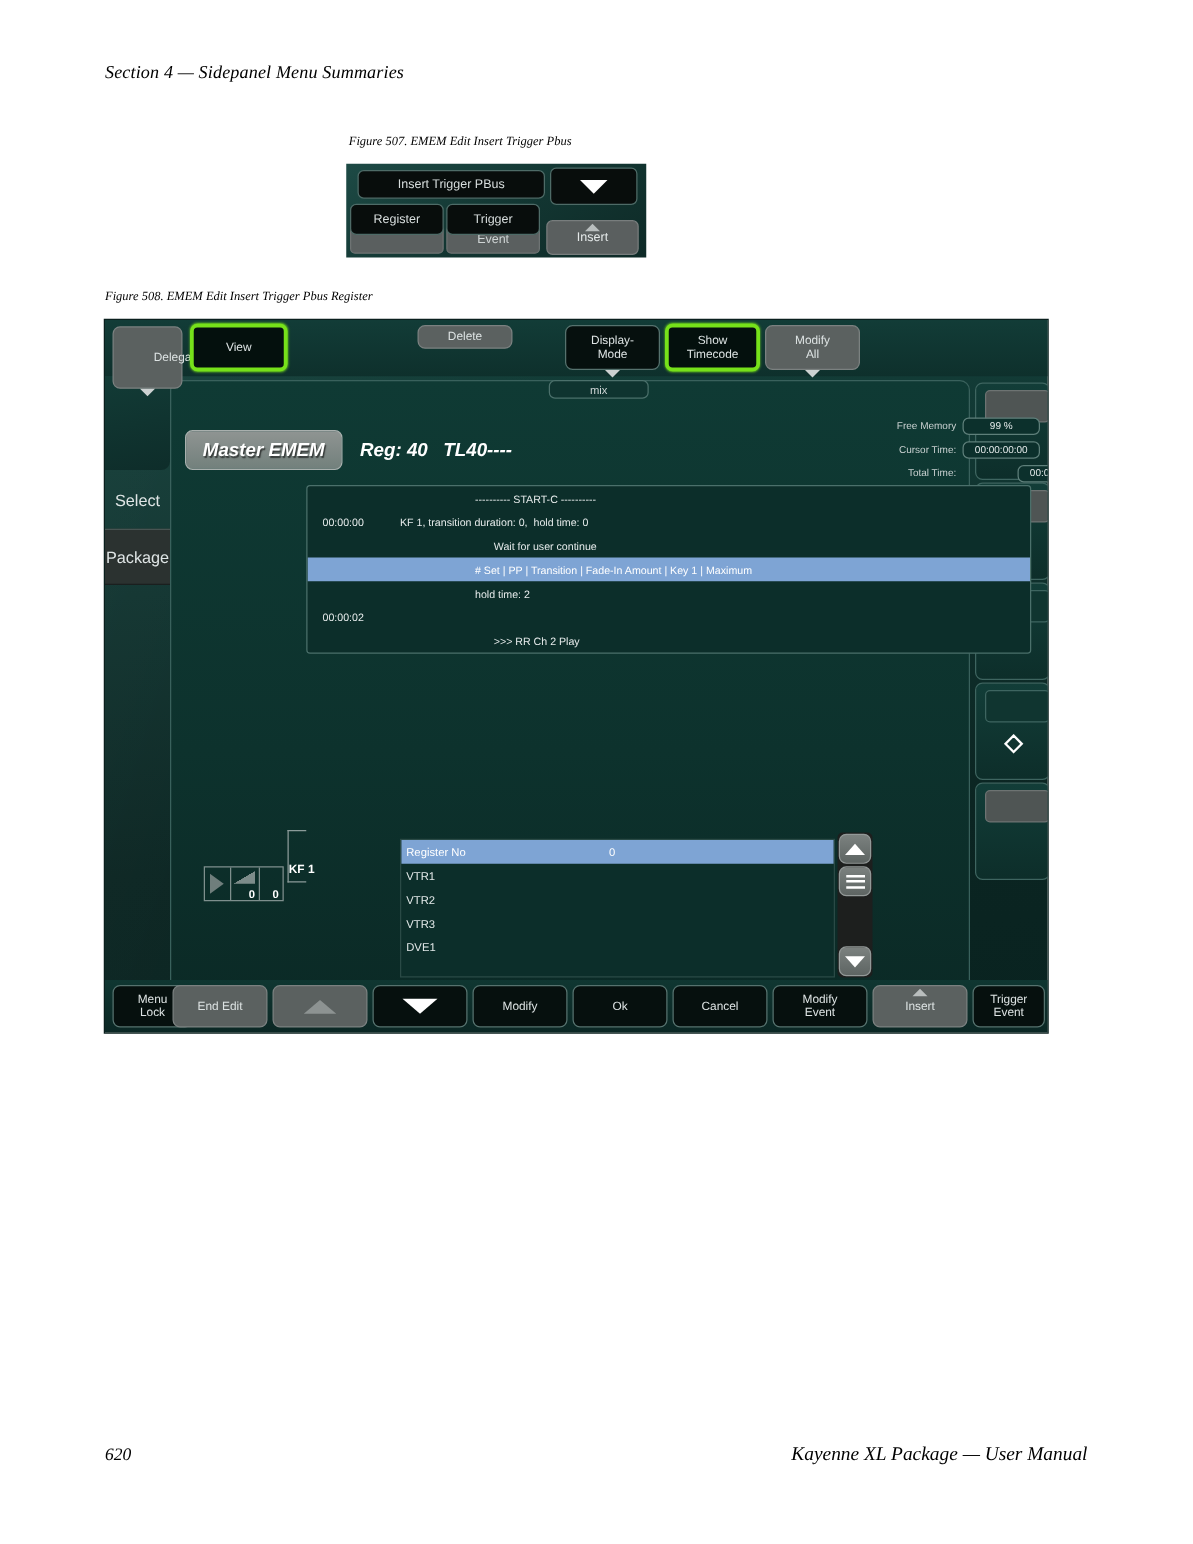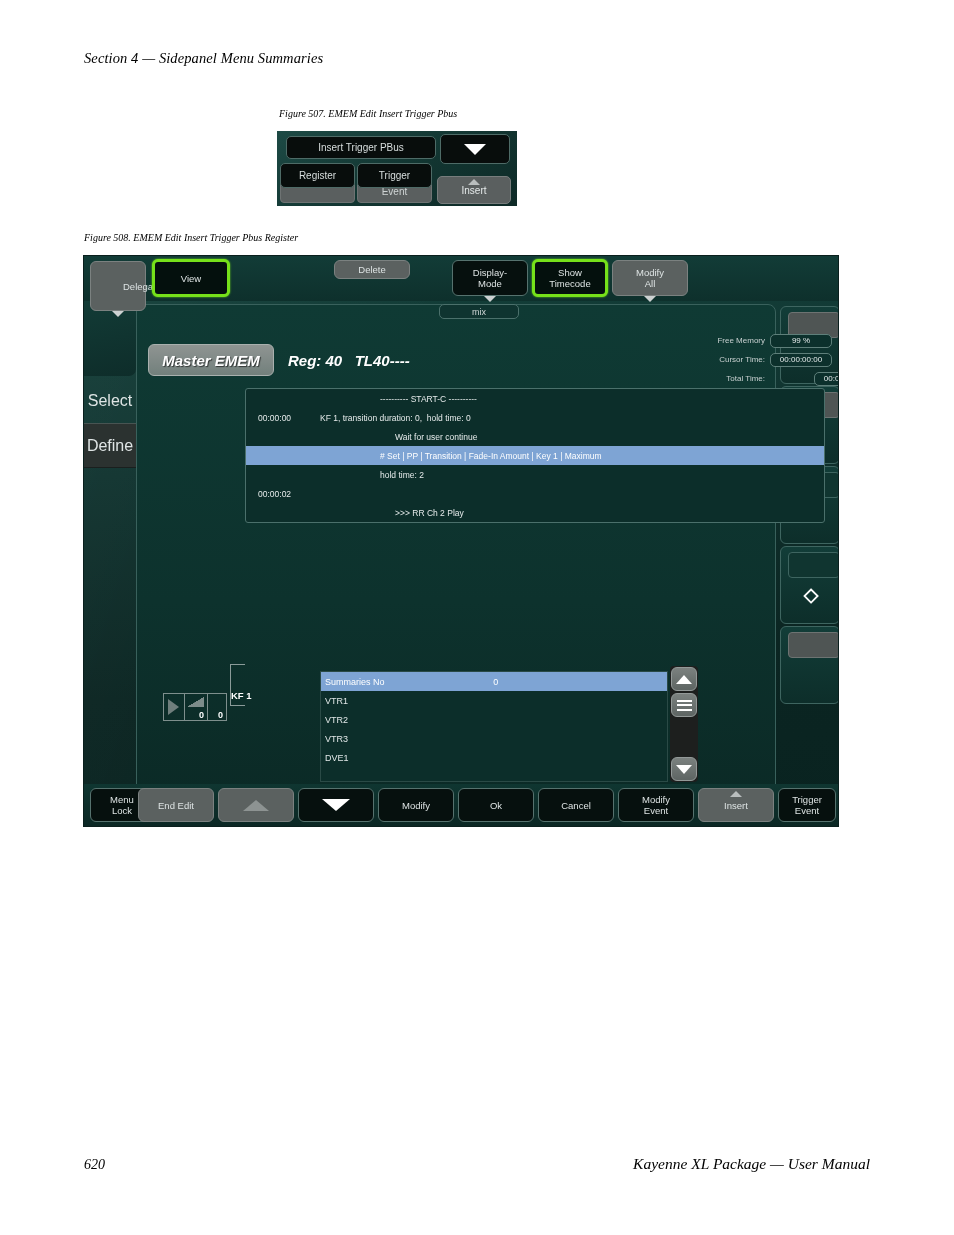--- a/index.html
+++ b/index.html
@@ -187,21 +187,21 @@
   #left-rail {
     position: absolute;
     left: 0; top: 45px;
     width: 52px; height: 505px;
     z-index: 3;
   }
   .rail-btn {
     position: absolute;
     left: 0; width: 52px; height: 45px;
     display: flex; align-items: center; justify-content: center;
-    font-size: 16px; color: #dfe5e5;
+    font-size: 13px; color: #dfe5e5;
     box-sizing: border-box;
   }
   #r-select { top: 77px; background: transparent; }
   #r-define { top: 122px; background: #2b3230; border-top:1px solid #485452; border-bottom:1px solid #1a1f1e; }
   #rail-top-block {
     position:absolute; left:0; top:0; width:52px; height:75px;
     background: linear-gradient(170deg,#123b36,#0e2d2a);
     border-bottom-right-radius: 7px;
   }
 
@@ -541,21 +541,21 @@
     <div class="tbtn grey" id="t-modifyall">
       <span>Modify</span>
       <span>All</span>
       <span class="caret-down-sm"></span>
     </div>
   </div>
 
   <div id="left-rail">
     <div id="rail-top-block"></div>
     <div class="rail-btn" id="r-select">Select</div>
-    <div class="rail-btn" id="r-define">Define</div>
+    <div class="rail-btn" id="r-define">Package</div>
   </div>
 
   <div id="content-card"></div>
   <div id="mix-tab">mix</div>
 
   <div id="master-emem">Master EMEM</div>
   <div id="reg-label">Reg: 40   TL40----</div>
 
   <div class="info-row" id="info-1">
     <span class="info-label">Free Memory</span>
@@ -591,21 +591,21 @@
       <span class="kf-num">0</span>
     </div>
     <div id="kf-cell-c">
       <span class="kf-num">0</span>
     </div>
   </div>
   <div id="kf-label">KF 1</div>
 
   <div id="reg-list">
       <div class="reg-row header">
-        <span class="rh-name">Summaries No</span>
+        <span class="rh-name">Register No</span>
         <span class="rh-val">0</span>
       </div>
       <div class="reg-row">VTR1</div>
       <div class="reg-row">VTR2</div>
       <div class="reg-row">VTR3</div>
       <div class="reg-row">DVE1</div>
     </div>
   <div id="reg-scroll">
     <div class="sc-btn" id="sc-up">
       <span class="tri-up"></span>

